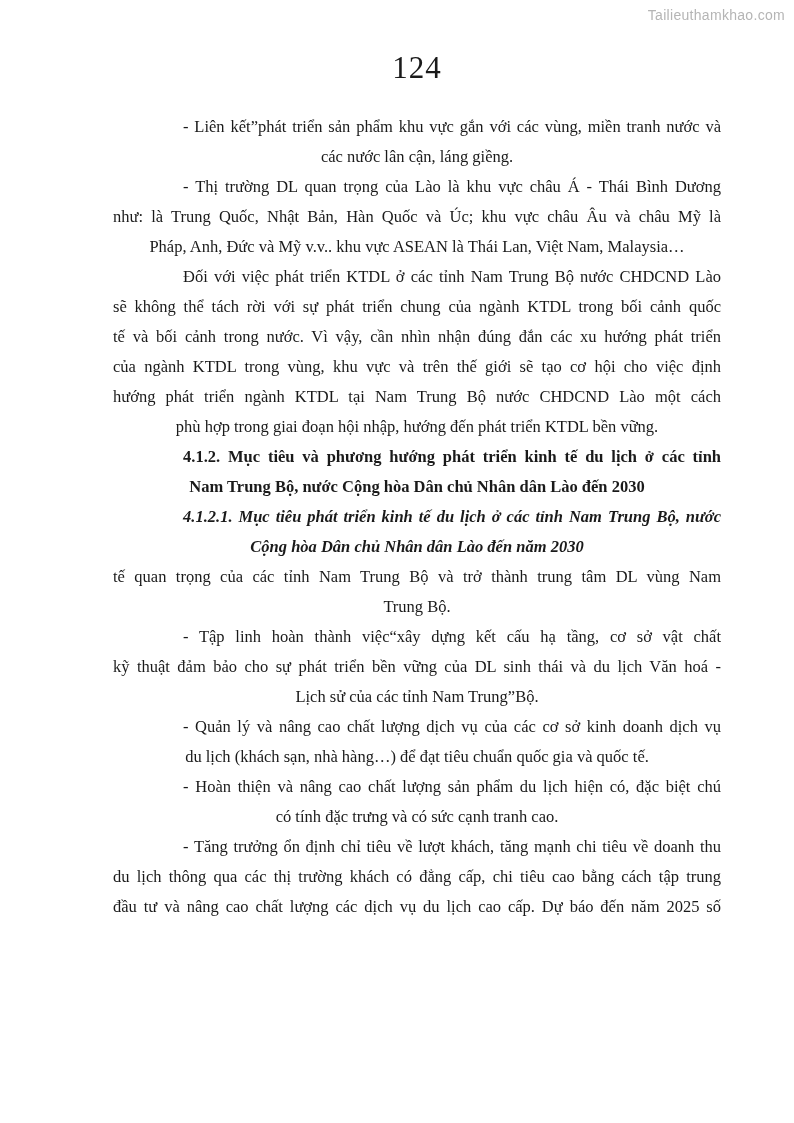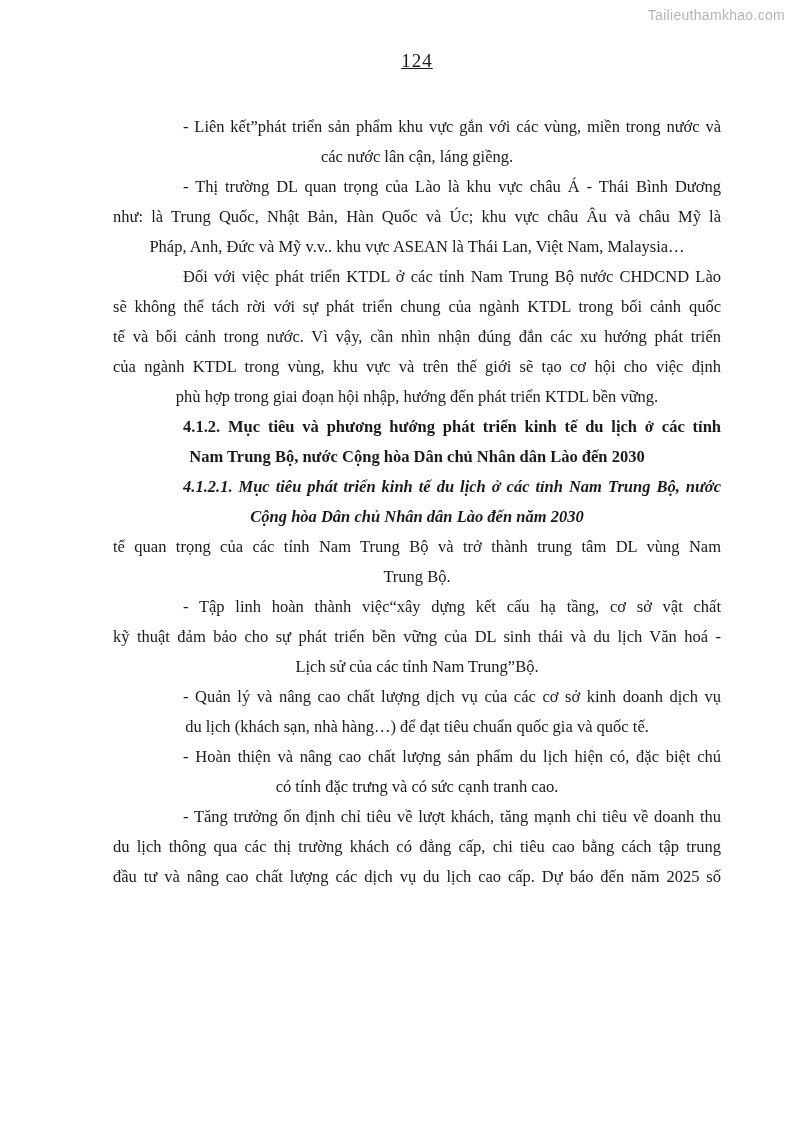--- a/index.html
+++ b/index.html
@@ -21,23 +21,22 @@
     letter-spacing: 0.3px;
     color: var(--watermark, #b5b5b5);
     text-shadow: 1px 1px 0 #ffffff;
   }
   .page-number {
     position: absolute;
     top: 50px;
     left: 113px;
     width: 608px;
     text-align: center;
-    font-size: 19px;
+    font-size: 31px;
     letter-spacing: 1px;
-    text-decoration: underline;
   }
   .text-block {
     position: absolute;
     top: 112px;
     left: 113px;
     width: 608px;
   }
   .line {
     height: 30px;
     line-height: 30px;
@@ -56,29 +55,30 @@
 </style>
 </head>
 <body>
 
 <div class="page">
   <div class="watermark">Tailieuthamkhao.com</div>
 
   <div class="page-number">124</div>
 
   <div class="text-block">
-      <div class="line body indent justify">- Liên kết”phát triển sản phẩm khu vực gắn với các vùng, miền trong nước và</div>
+      <div class="line body indent justify">- Liên kết”phát triển sản phẩm khu vực gắn với các vùng, miền tranh nước và</div>
       <div class="line body">các nước lân cận, láng giềng.</div>
       <div class="line body indent justify">- Thị trường DL quan trọng của Lào là khu vực châu Á - Thái Bình Dương</div>
       <div class="line body justify">như: là Trung Quốc, Nhật Bản, Hàn Quốc và Úc; khu vực châu Âu và châu Mỹ là</div>
       <div class="line body">Pháp, Anh, Đức và Mỹ v.v.. khu vực ASEAN là Thái Lan, Việt Nam, Malaysia…</div>
       <div class="line body indent justify">Đối với việc phát triển KTDL ở các tỉnh Nam Trung Bộ nước CHDCND Lào</div>
       <div class="line body justify">sẽ không thể tách rời với sự phát triển chung của ngành KTDL trong bối cảnh quốc</div>
       <div class="line body justify">tế và bối cảnh trong nước. Vì vậy, cần nhìn nhận đúng đắn các xu hướng phát triển</div>
       <div class="line body justify">của ngành KTDL trong vùng, khu vực và trên thế giới sẽ tạo cơ hội cho việc định</div>
+      <div class="line body justify">hướng phát triển ngành KTDL tại Nam Trung Bộ nước CHDCND Lào một cách</div>
       <div class="line body">phù hợp trong giai đoạn hội nhập, hướng đến phát triển KTDL bền vững.</div>
       <div class="line bold indent justify">4.1.2. Mục tiêu và phương hướng phát triển kinh tế du lịch ở các tỉnh</div>
       <div class="line bold">Nam Trung Bộ, nước Cộng hòa Dân chủ Nhân dân Lào đến 2030</div>
       <div class="line bold-italic indent justify">4.1.2.1. Mục tiêu phát triển kinh tế du lịch ở các tỉnh Nam Trung Bộ, nước</div>
       <div class="line bold-italic">Cộng hòa Dân chủ Nhân dân Lào đến năm 2030</div>
       <div class="line body justify">tế quan trọng của các tỉnh Nam Trung Bộ và trở thành trung tâm DL vùng Nam</div>
       <div class="line body">Trung Bộ.</div>
       <div class="line body indent justify">- Tập linh hoàn thành việc“xây dựng kết cấu hạ tầng, cơ sở vật chất</div>
       <div class="line body justify">kỹ thuật đảm bảo cho sự phát triển bền vững của DL sinh thái và du lịch Văn hoá -</div>
       <div class="line body">Lịch sử của các tỉnh Nam Trung”Bộ.</div>

